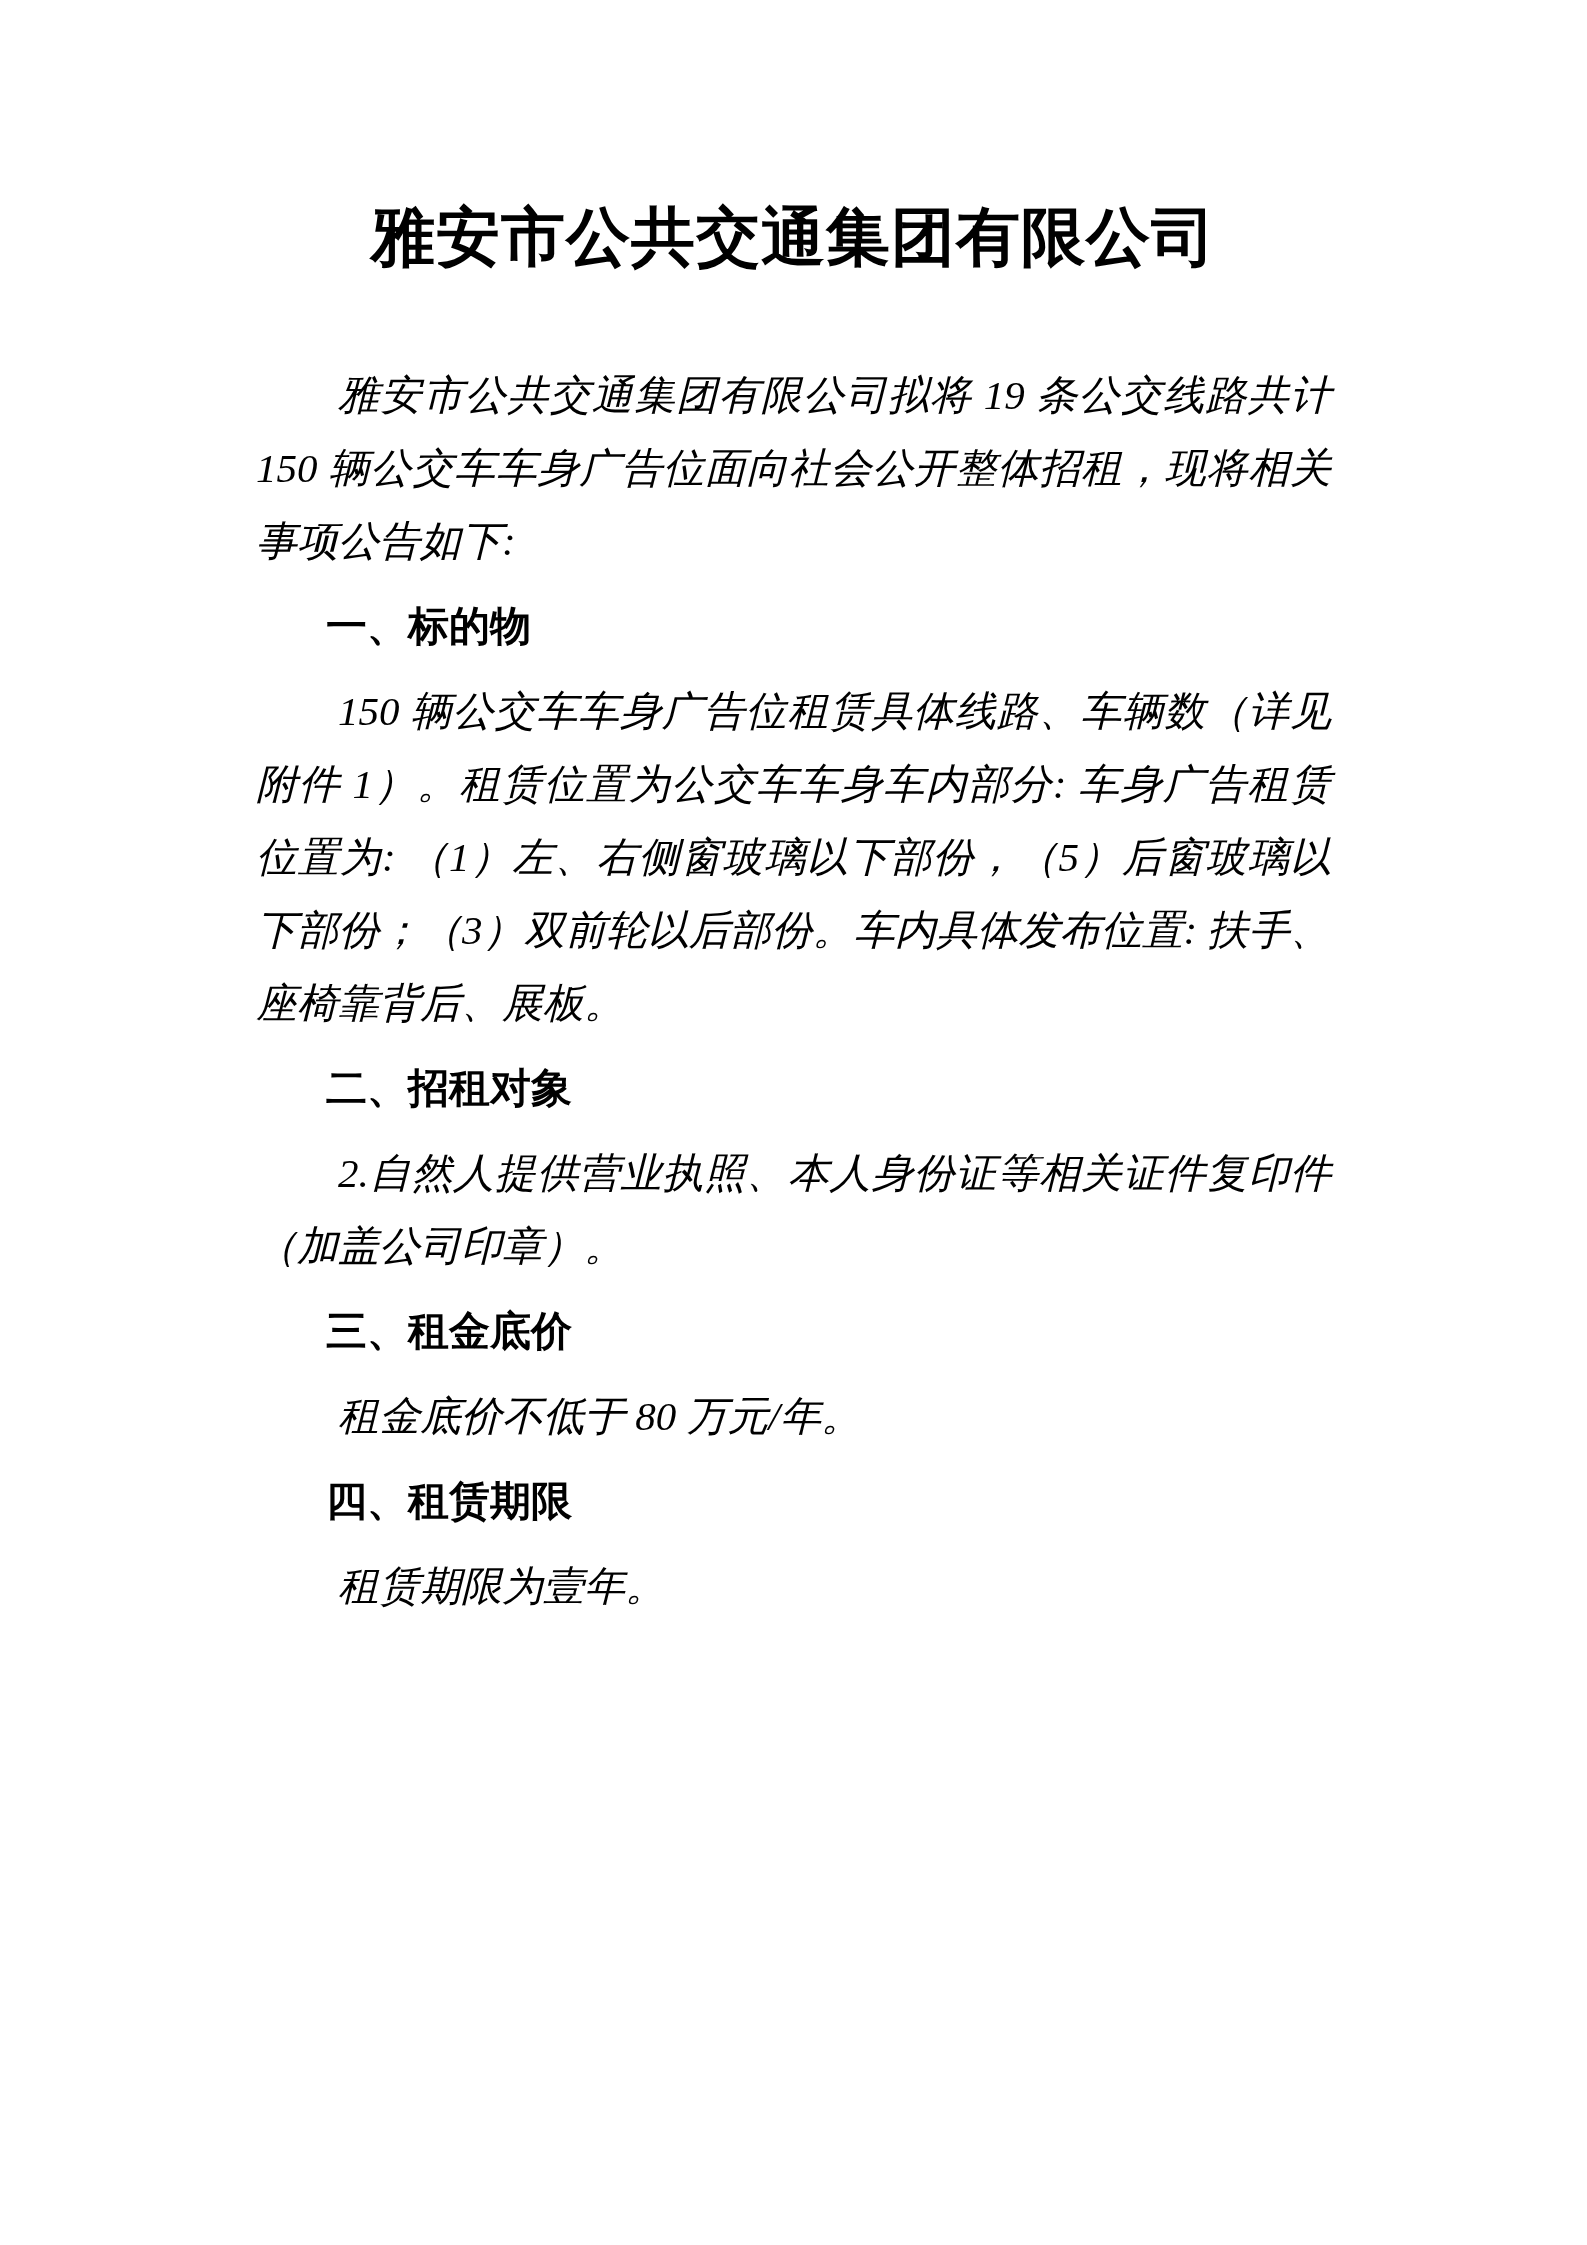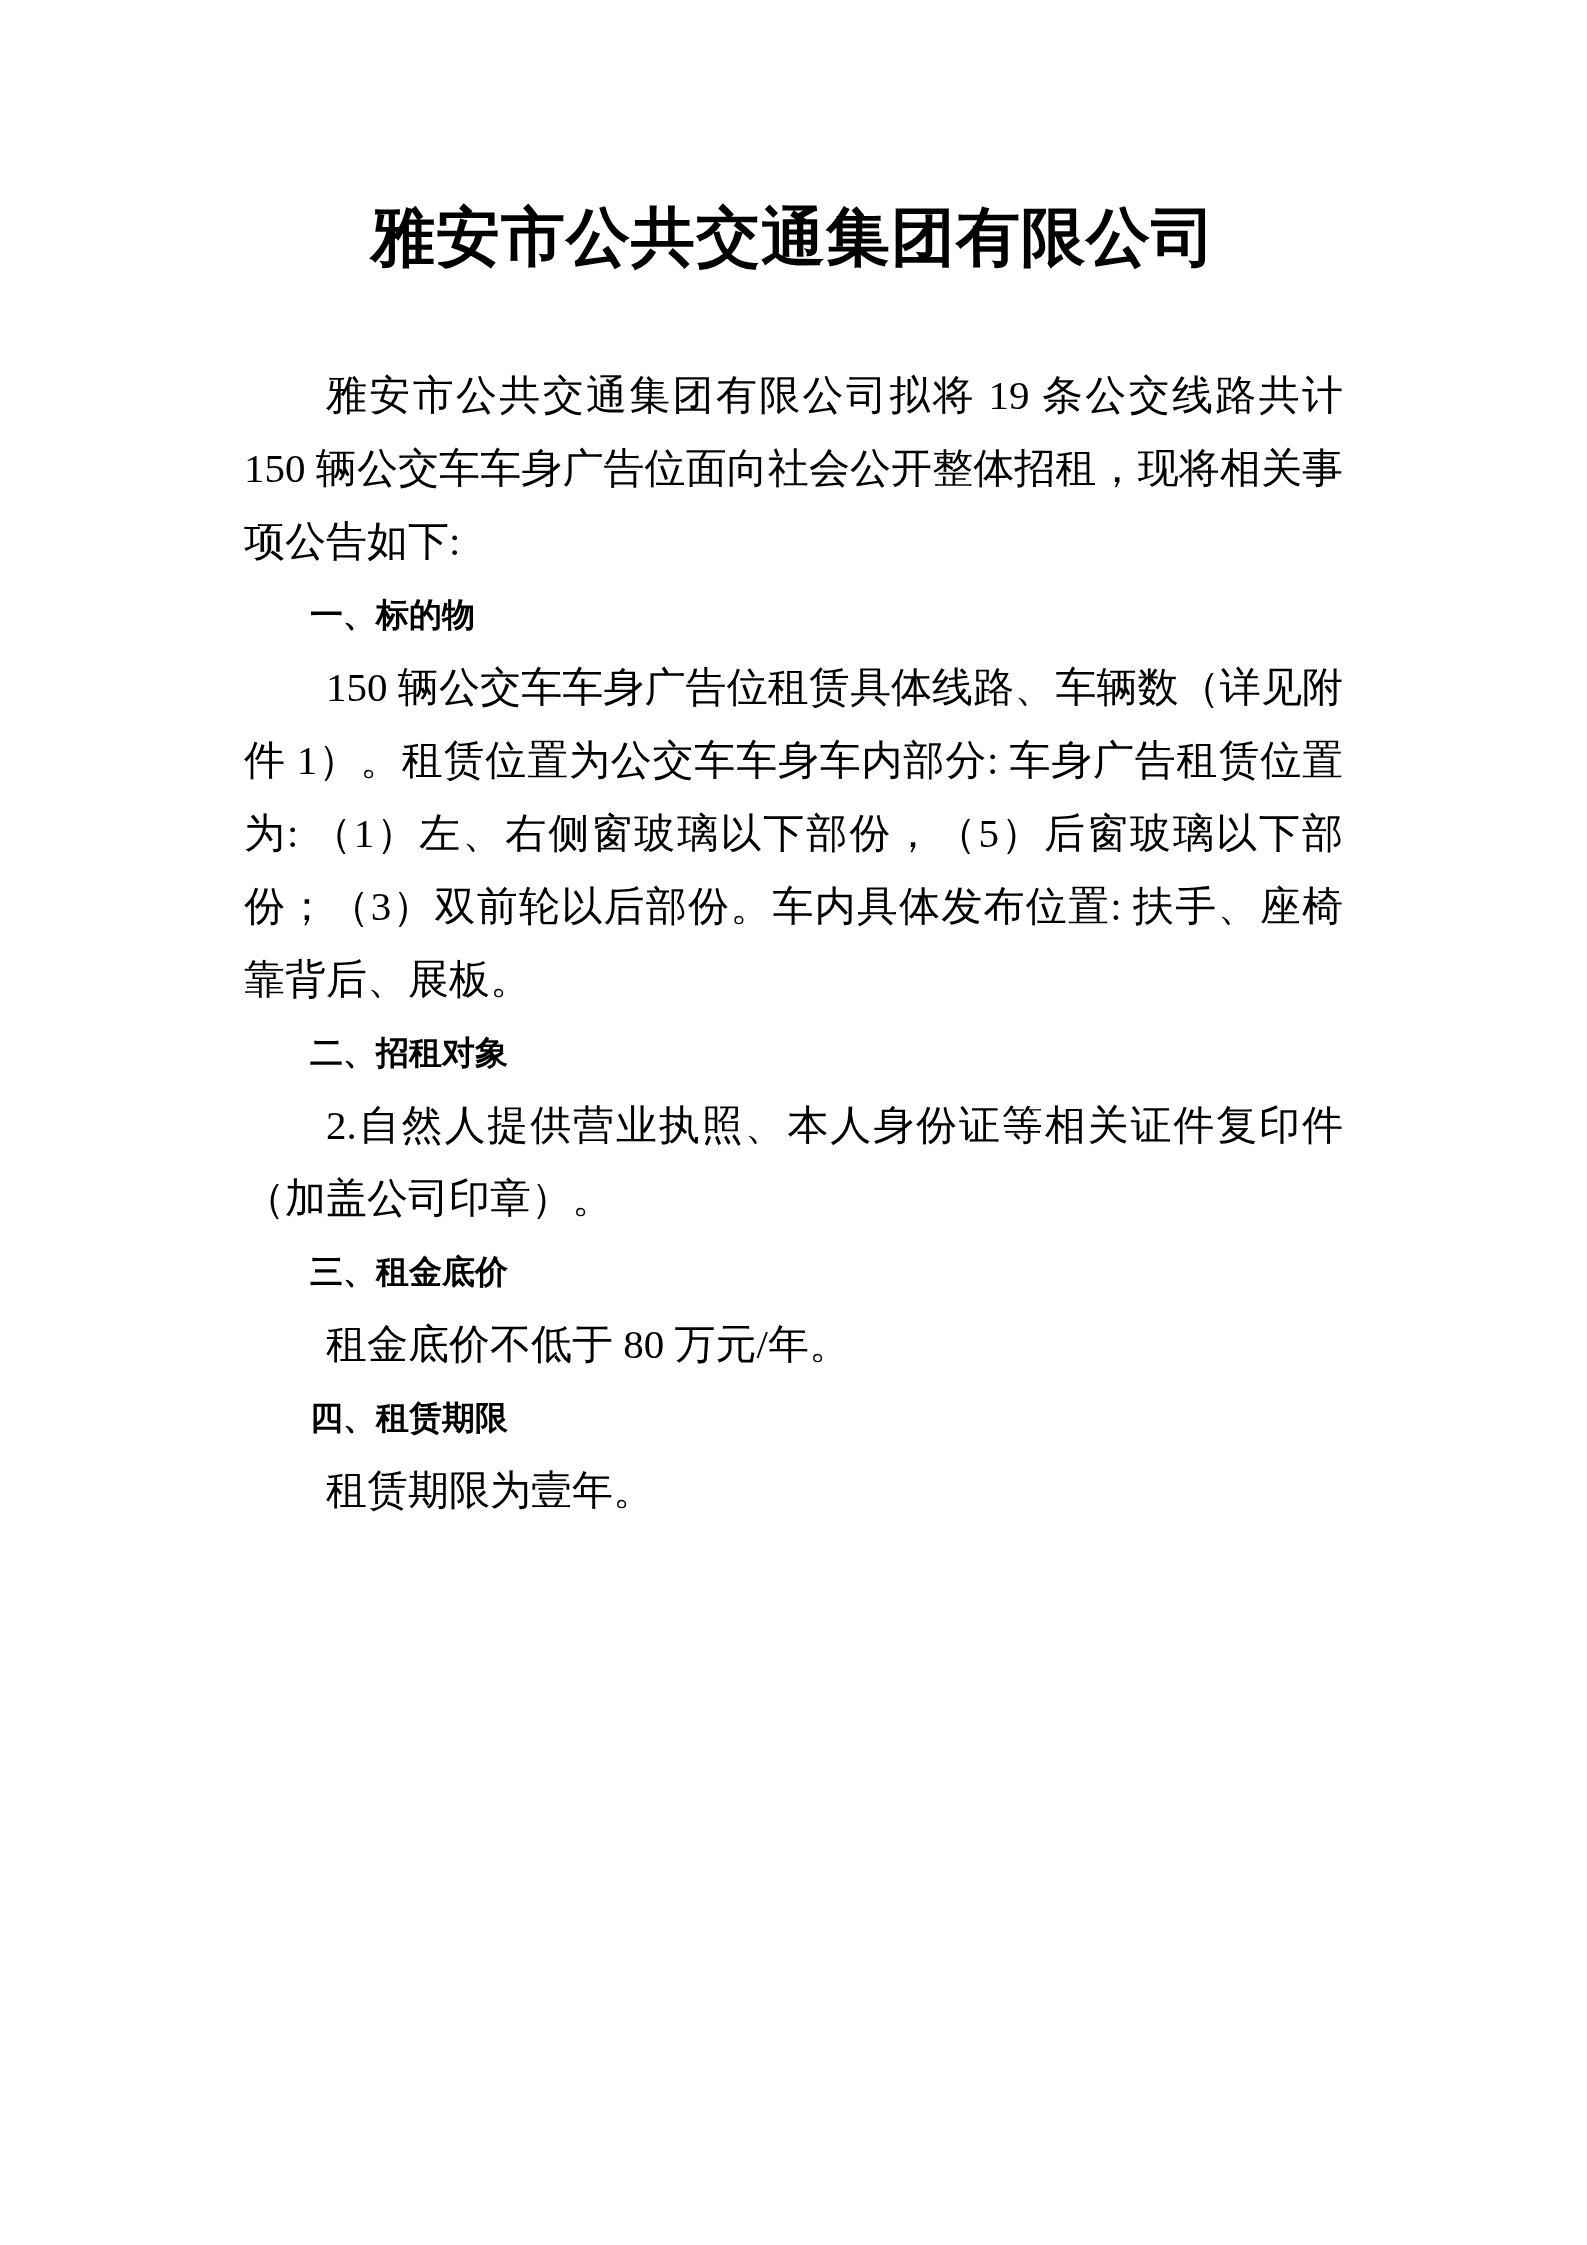--- a/index.html
+++ b/index.html
@@ -30,29 +30,30 @@
     white-space: nowrap;
   }
   .doc-body {
     margin: 84px 244px 0 244px;
     font-size: 41px;
     line-height: 73px;
     text-align: justify;
     text-justify: inter-ideograph;
   }
   .para {
-    margin: 0;
+    margin: 12px;
     padding: 0;
     text-indent: 2em;
+    font-style: italic;
   }
   .section-heading {
     margin: 0;
     padding: 0;
     text-indent: 2em;
-    font-size: 33px;
+    font-size: 41px;
     line-height: 73px;
     font-weight: bold;
     font-family: "Liberation Sans", "DejaVu Sans", sans-serif;
     text-align: left;
   }
 </style>
 </head>
 <body>
 
 <div class="page">

